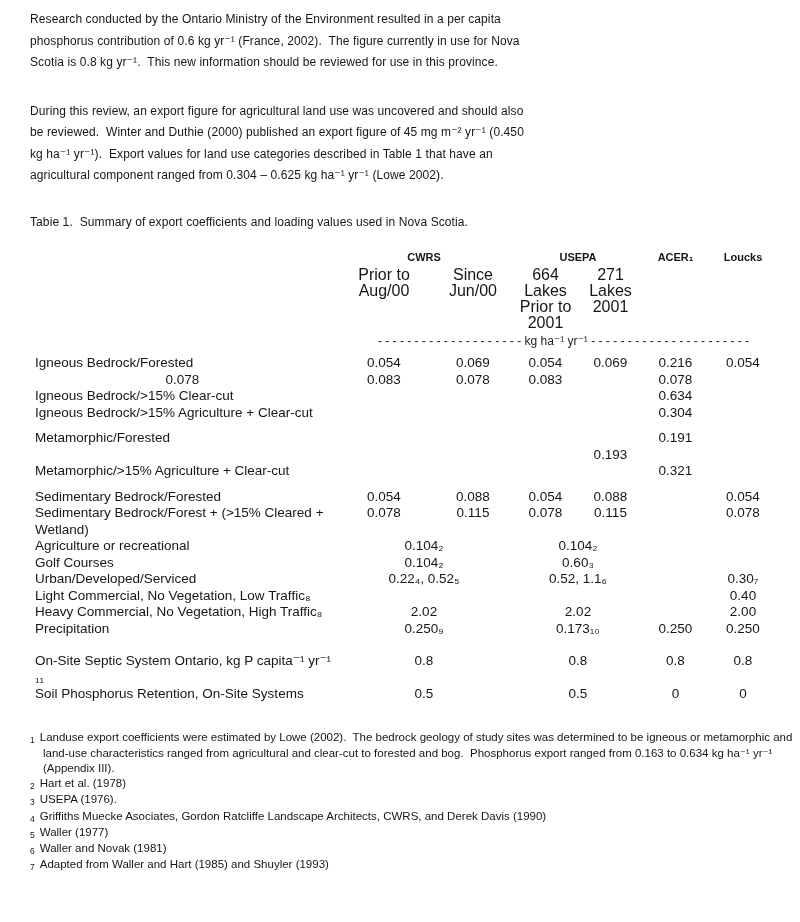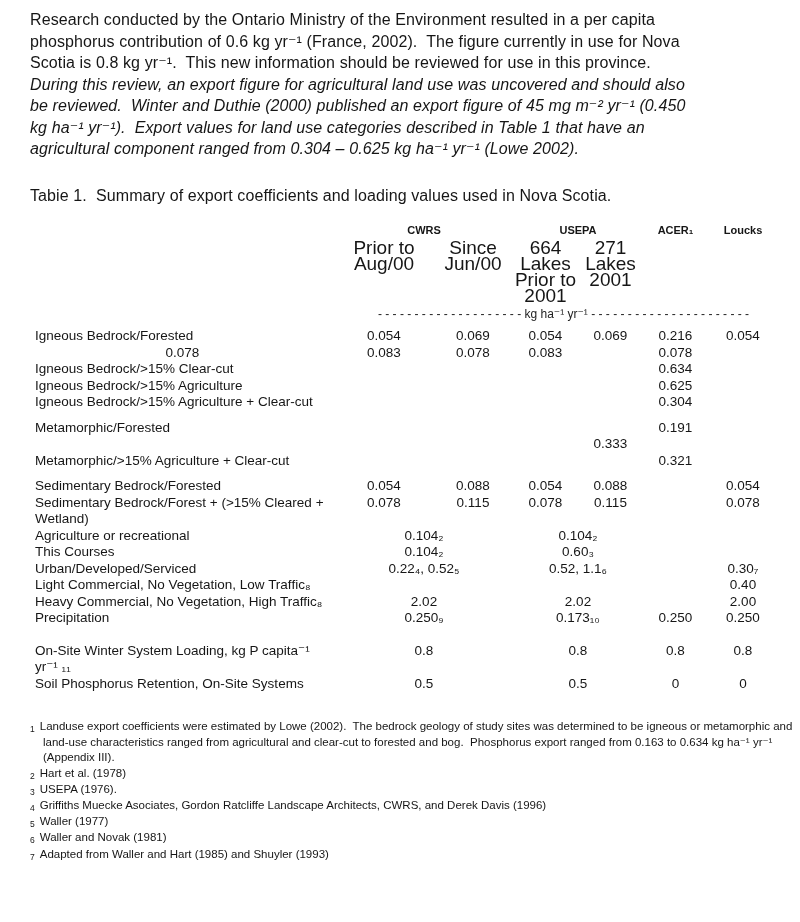--- a/index.html
+++ b/index.html
@@ -3,36 +3,36 @@
 <meta charset="utf-8">
 <style>
   html,body{margin:0;padding:0;}
   body{
     width:800px;height:922px;background:#ffffff;color:#161616;
     font-family:"Liberation Sans","DejaVu Sans",sans-serif;
     overflow:hidden;
   }
   .page{padding:9px 8px 0 30px;}
   .body-text{
-    font-size:16px;line-height:21.5px;margin:0;
+    font-size:12px;line-height:21.5px;margin:0;
     white-space:pre-wrap;letter-spacing:0.1px;
   }
-  .para2{font-style:italic;}
+  .para2{margin-top:27px;}
   .caption{margin-top:25px;}
 
   
   .table-wrap{margin-top:15px;width:762px;}
   .t-row{display:grid;grid-template-columns:305px 98px 80px 65px 65px 65px 70px;
          font-size:13.5px;line-height:16.5px;}
   .t-row.span-row,.t-row.head-groups{grid-template-columns:305px 178px 130px 65px 70px;}
   .t-row .lbl{white-space:pre-line;padding-left:5px;}
   .t-row .cell{text-align:center;}
   .head-groups .cell{font-weight:bold;font-size:11px;line-height:18px;}
   .head-sub{margin-top:1px;}
-  .head-sub .cell{white-space:pre-line;font-size:19px;line-height:16px;}
+  .head-sub .cell{white-space:pre-line;font-size:16px;line-height:16px;}
   .units-row{display:grid;grid-template-columns:305px 1fr;font-size:12px;
              line-height:14px;margin:3px 0 7px 0;}
   .units-row .units{text-align:center;white-space:nowrap;color:#222;}
   .row-gap{height:9px;}
   .row-gap.lg{height:16px;}
 
   
   .footnotes{margin-top:27px;font-size:11.5px;line-height:15.2px;width:775px;}
   .fn{padding-left:13px;text-indent:-13px;white-space:pre-wrap;}
   .fn-marker{font-size:8.5px;position:relative;top:2px;margin-right:5px;
@@ -107,29 +107,20 @@
         <div class="t-row plain-row">
           <div class="lbl">Igneous Bedrock/&gt;15% Clear-cut</div>
           <div class="cell"></div>
           <div class="cell"></div>
           <div class="cell"></div>
           <div class="cell"></div>
           <div class="cell">0.634</div>
           <div class="cell"></div>
         </div>
         <div class="t-row plain-row">
-          <div class="lbl">Igneous Bedrock/&gt;15% Agriculture</div>
-          <div class="cell"></div>
-          <div class="cell"></div>
-          <div class="cell"></div>
-          <div class="cell"></div>
-          <div class="cell">0.625</div>
-          <div class="cell"></div>
-        </div>
-        <div class="t-row plain-row">
           <div class="lbl">Igneous Bedrock/&gt;15% Agriculture + Clear-cut</div>
           <div class="cell"></div>
           <div class="cell"></div>
           <div class="cell"></div>
           <div class="cell"></div>
           <div class="cell">0.304</div>
           <div class="cell"></div>
         </div>
         <div class="row-gap"></div>
         <div class="t-row plain-row">
@@ -139,21 +130,21 @@
           <div class="cell"></div>
           <div class="cell"></div>
           <div class="cell">0.191</div>
           <div class="cell"></div>
         </div>
         <div class="t-row plain-row">
           <div class="cell"></div>
           <div class="cell"></div>
           <div class="cell"></div>
           <div class="cell"></div>
-          <div class="cell">0.333</div>
+          <div class="cell">0.193</div>
           <div class="cell"></div>
         </div>
         <div class="t-row plain-row">
           <div class="lbl">Metamorphic/&gt;15% Agriculture + Clear-cut</div>
           <div class="cell"></div>
           <div class="cell"></div>
           <div class="cell"></div>
           <div class="cell"></div>
           <div class="cell">0.321</div>
           <div class="cell"></div>
@@ -179,21 +170,21 @@
           <div class="cell">0.078</div>
         </div>
         <div class="t-row span-row">
           <div class="lbl">Agriculture or recreational</div>
           <div class="cell">0.104₂</div>
           <div class="cell">0.104₂</div>
           <div class="cell"></div>
           <div class="cell"></div>
         </div>
         <div class="t-row span-row">
-          <div class="lbl">This Courses</div>
+          <div class="lbl">Golf Courses</div>
           <div class="cell">0.104₂</div>
           <div class="cell">0.60₃</div>
           <div class="cell"></div>
           <div class="cell"></div>
         </div>
         <div class="t-row span-row">
           <div class="lbl">Urban/Developed/Serviced</div>
           <div class="cell">0.22₄, 0.52₅</div>
           <div class="cell">0.52, 1.1₆</div>
           <div class="cell"></div>
@@ -215,39 +206,39 @@
         </div>
         <div class="t-row span-row">
           <div class="lbl">Precipitation</div>
           <div class="cell">0.250₉</div>
           <div class="cell">0.173₁₀</div>
           <div class="cell">0.250</div>
           <div class="cell">0.250</div>
         </div>
         <div class="row-gap lg"></div>
         <div class="t-row span-row">
-          <div class="lbl">On-Site Winter System Loading, kg P capita⁻¹ yr⁻¹ ₁₁</div>
+          <div class="lbl">On-Site Septic System Ontario, kg P capita⁻¹ yr⁻¹ ₁₁</div>
           <div class="cell">0.8</div>
           <div class="cell">0.8</div>
           <div class="cell">0.8</div>
           <div class="cell">0.8</div>
         </div>
         <div class="t-row span-row">
           <div class="lbl">Soil Phosphorus Retention, On-Site Systems</div>
           <div class="cell">0.5</div>
           <div class="cell">0.5</div>
           <div class="cell">0</div>
           <div class="cell">0</div>
         </div>
       </div>
   </div>
 
   <div class="footnotes" id="footnotes">
       <div class="fn"><span class="fn-marker">1</span><span>Landuse export coefficients were estimated by Lowe (2002).  The bedrock geology of study sites was determined to be igneous or metamorphic and land-use characteristics ranged from agricultural and clear-cut to forested and bog.  Phosphorus export ranged from 0.163 to 0.634 kg ha⁻¹ yr⁻¹ (Appendix III).</span></div>
       <div class="fn"><span class="fn-marker">2</span><span>Hart et al. (1978)</span></div>
       <div class="fn"><span class="fn-marker">3</span><span>USEPA (1976).</span></div>
-      <div class="fn"><span class="fn-marker">4</span><span>Griffiths Muecke Asociates, Gordon Ratcliffe Landscape Architects, CWRS, and Derek Davis (1996)</span></div>
+      <div class="fn"><span class="fn-marker">4</span><span>Griffiths Muecke Asociates, Gordon Ratcliffe Landscape Architects, CWRS, and Derek Davis (1990)</span></div>
       <div class="fn"><span class="fn-marker">5</span><span>Waller (1977)</span></div>
       <div class="fn"><span class="fn-marker">6</span><span>Waller and Novak (1981)</span></div>
       <div class="fn"><span class="fn-marker">7</span><span>Adapted from Waller and Hart (1985) and Shuyler (1993)</span></div>
     </div>
 
 </div>
 
 </body></html>

